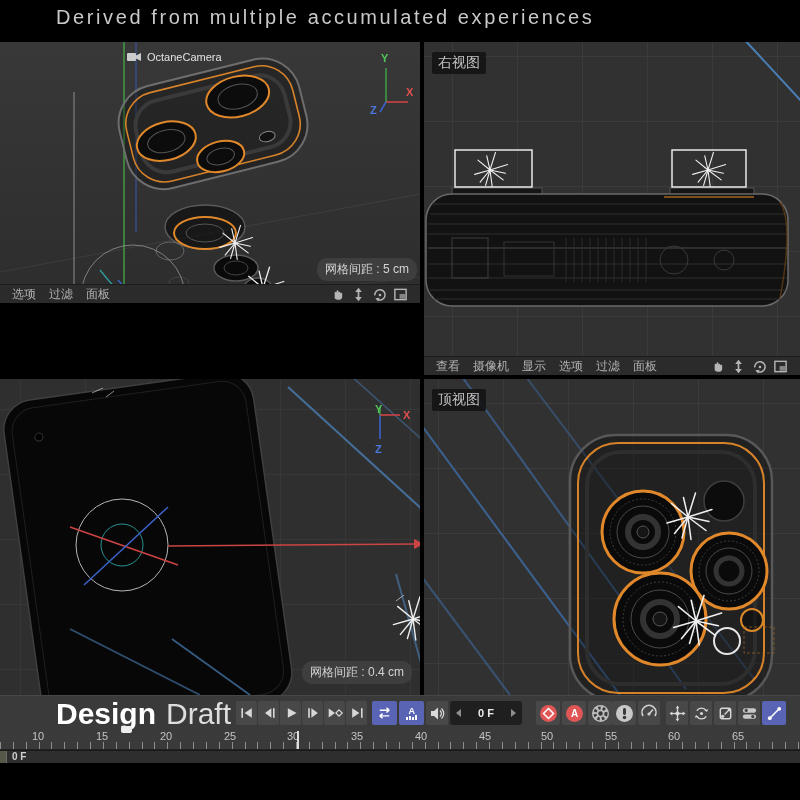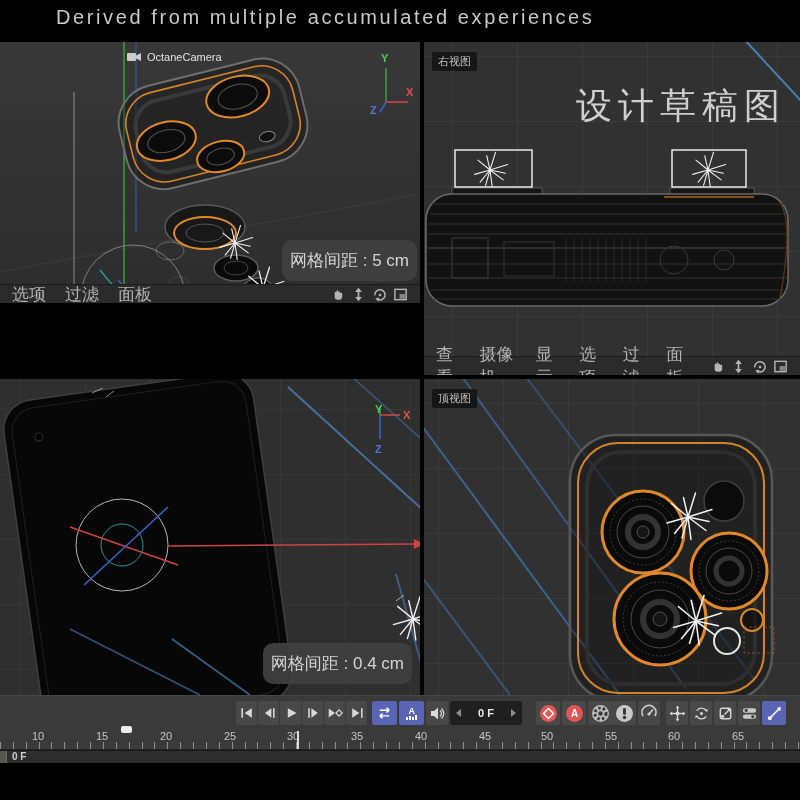--- a/index.html
+++ b/index.html
@@ -23,29 +23,29 @@
     background-image:linear-gradient(to right,#373737 1px,transparent 1px),
                      linear-gradient(to bottom,#373737 1px,transparent 1px);
     background-size:65px 65px;background-position:20px 30px;}
   #vp-top{left:424px;top:379px;width:376px;height:316px;background-color:#313131;
     background-image:linear-gradient(to right,#3b3b3b 1px,transparent 1px),
                      linear-gradient(to bottom,#3b3b3b 1px,transparent 1px);
     background-size:65px 65px;background-position:14px 24px;}
   .vp svg.canvas{position:absolute;left:0;top:0;}
 
   .menubar{position:absolute;left:0;right:0;bottom:0;height:18px;background:#2b2b2b;
-    border-top:1px solid #1c1c1c;display:flex;align-items:center;gap:19px;
-    padding:0 12px;font-size:17px;color:#b2b2b2;}
+    border-top:1px solid #1c1c1c;display:flex;align-items:center;gap:13px;
+    padding:0 12px;font-size:12px;color:#b2b2b2;}
   .menubar .mi{cursor:default;}
   .navicons{margin-left:auto;display:flex;gap:6px;align-items:center;}
 
   .viewlabel{position:absolute;top:10px;left:8px;background:rgba(18,18,18,.85);
-    color:#c2c2c2;font-size:11px;padding:2px 6px;border-radius:2px;}
+    color:#c2c2c2;font-size:14px;padding:2px 6px;border-radius:2px;}
   .gridbadge{position:absolute;background:rgba(64,64,64,.94);color:#d4d4d4;
-    font-size:17px;padding:9px 8px;border-radius:10px;}
+    font-size:12px;padding:3px 8px;border-radius:10px;}
   #vp-persp .gridbadge{right:3px;bottom:22px;}
   #vp-front .gridbadge{right:8px;bottom:11px;}
   #watermark{position:absolute;top:40px;right:14px;font-size:36px;letter-spacing:6px;
     color:#cfcfcf;}
   #camlabel{position:absolute;top:8px;left:126px;display:flex;align-items:center;gap:5px;
     color:#e3e3e3;font-size:11px;}
   .gizmo{position:absolute;}
 
   
   #toolbar{left:0;top:695px;width:800px;height:35px;background:#3a3a3a;
@@ -232,21 +232,20 @@
         <line x1="214" y1="196" x2="214" y2="240"></line>
       <line x1="222" y1="196" x2="222" y2="240"></line>
     </g>
     <circle cx="250" cy="218" r="14" fill="none" stroke="#3a3a3a"></circle>
     <circle cx="300" cy="218" r="10" fill="none" stroke="#3a3a3a"></circle>
     <line x1="240" y1="155" x2="330" y2="155" stroke="#b06a1e" stroke-width="2" opacity=".7"></line>
     <path d="M356 160 q14 22 0 96" fill="none" stroke="#7a4a12" stroke-width="1.5" opacity=".6"></path>
   </svg>
 
   <div class="viewlabel">右视图</div>
-  <div id="watermark">设计草稿图</div>
 
   <div class="menubar">
     <span class="mi">查看</span>
     <span class="mi">摄像机</span>
     <span class="mi">显示</span>
     <span class="mi">选项</span>
     <span class="mi">过滤</span>
     <span class="mi">面板</span>
     <span style="margin-left:auto;display:flex;gap:6px">
       <svg width="15" height="15" viewBox="0 0 16 16">
@@ -342,20 +341,23 @@
     <circle cx="328" cy="241" r="11" fill="rgba(0,0,0,.4)" stroke="#d8872a" stroke-width="2"></circle>
     <circle cx="303" cy="262" r="13" fill="none" stroke="#e5e5e5" stroke-width="2"></circle>
     <rect x="320" y="248" width="30" height="26" fill="none" stroke="#b06a1e" stroke-dasharray="3,2" opacity=".6"></rect>
     <use href="#burst" transform="translate(264,138) scale(1.5)"></use>
     <use href="#burst" transform="translate(272,242) scale(1.6)"></use>
   </svg>
   <div class="viewlabel">顶视图</div>
 </div>
 
 <div class="abs" id="toolbar">
+  <div id="brand">
+    <span class="b">Design</span><span class="l">Draft</span>
+  </div>
 
   <div class="tbtn" style="left:236px">
     <svg width="16" height="14" viewBox="0 0 20 14">
         <rect x="3" y="1" width="2" height="12" fill="#d8d8d8"></rect>
         <polygon points="16,1 7,7 16,13" fill="#d8d8d8"></polygon>
       </svg>
     </div>
   <div class="tbtn" style="left:258px">
     <svg width="16" height="14" viewBox="0 0 20 14">
         <polygon points="13,1 5,7 13,13" fill="#d8d8d8"></polygon>

